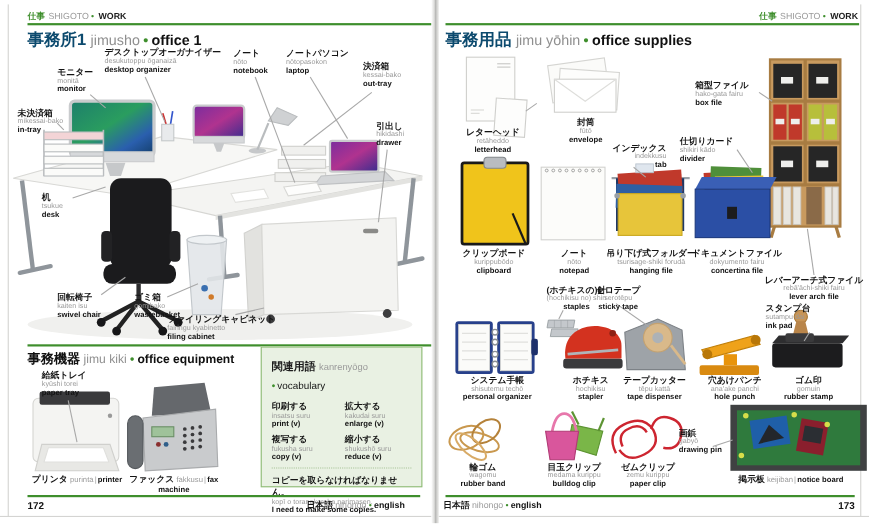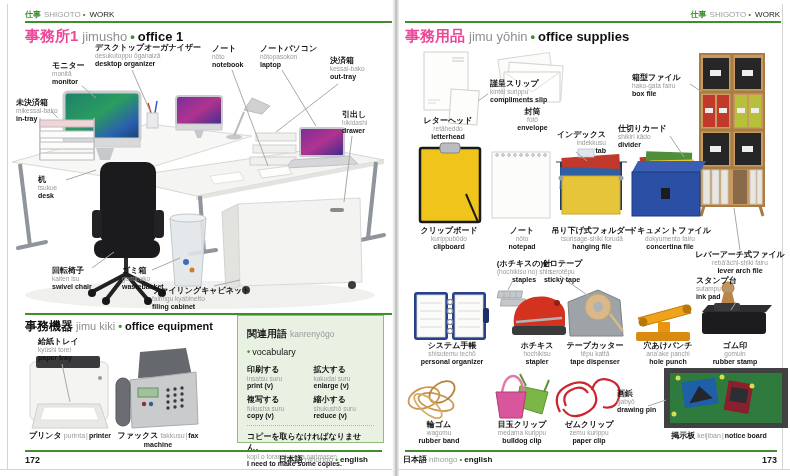--- a/index.html
+++ b/index.html
@@ -5,23 +5,23 @@
   html,body{margin:0;padding:0;background:#fff;}
   .spread{position:relative;width:790px;height:476px;background:#fff;overflow:hidden;
           font-family:"Liberation Sans","DejaVu Sans",sans-serif;color:#141414;}
   .edge{position:absolute;background:#d4d4d2;}
   .gutter{position:absolute;left:392px;top:0;width:7px;height:476px;
           background:linear-gradient(to right,#ffffff,#dcdcda 40%,#b9b9b7 55%,#f0f0ee);}
   .rule{position:absolute;height:2px;background:#3e8e2c;}
   .page-header{position:absolute;font-size:8px;color:#9a9a9a;white-space:nowrap;}
   .page-header .k{color:#3e8e2c;font-weight:700;margin-right:3px;}
   .page-header .b{color:#3e8e2c;margin:0 2px;}
-  .page-header .w{color:#1c1c1c;font-weight:400;margin-left:2px;}
+  .page-header .w{color:#1c1c1c;font-weight:700;margin-left:2px;}
   .page-title{position:absolute;font-size:13px;color:#8f8f8f;white-space:nowrap;}
-  .page-title .k{font-size:15px;font-weight:700;color:#ec4899;margin-right:4px;}
+  .page-title .k{font-size:15px;font-weight:700;color:#0c4a6e;margin-right:4px;}
   .page-title .b{color:#3e8e2c;font-weight:700;margin:0 3px;}
   .page-title .e{font-weight:700;color:#101010;}
   .section-title{position:absolute;font-size:11px;color:#8f8f8f;white-space:nowrap;}
   .section-title .k{font-size:12px;font-weight:700;color:#101010;margin-right:3px;}
   .section-title .b{color:#3e8e2c;font-weight:700;margin:0 3px;}
   .section-title .e{font-weight:700;color:#101010;}
   .lbl{position:absolute;line-height:1.18;}
   .lbl .k{display:block;font-size:8px;font-weight:700;color:#141414;}
   .lbl .r{display:block;font-size:6.5px;color:#9a9a9a;}
   .lbl .e{display:block;font-size:7px;font-weight:700;color:#141414;}
@@ -544,25 +544,20 @@
   <div class="rule" style="left:405px;top:21px;width:376px;"></div>
   <div class="page-title" style="left:405px;top:27px;">
     <span class="k">事務用品</span><span>jimu yōhin</span><span class="b">•</span><span class="e">office supplies</span>
   </div>
 
   <div class="lbl center" style="left:408px;top:116px;width:80px;">
     <span class="k">レターヘッド</span>
       <span class="r">retāheddo</span>
       <span class="e">letterhead</span>
   </div>
-  <div class="lbl" style="left:490px;top:79px;width:76px;">
-    <span class="k">謹呈スリップ</span>
-      <span class="r">kintei surippu</span>
-      <span class="e">compliments slip</span>
-  </div>
   <div class="lbl center" style="left:505px;top:107px;width:55px;">
     <span class="k">封筒</span>
       <span class="r">fūtō</span>
       <span class="e">envelope</span>
   </div>
   <div class="lbl" style="left:632px;top:73px;width:72px;">
     <span class="k">箱型ファイル</span>
       <span class="r">hako-gata fairu</span>
       <span class="e">box file</span>
   </div>

